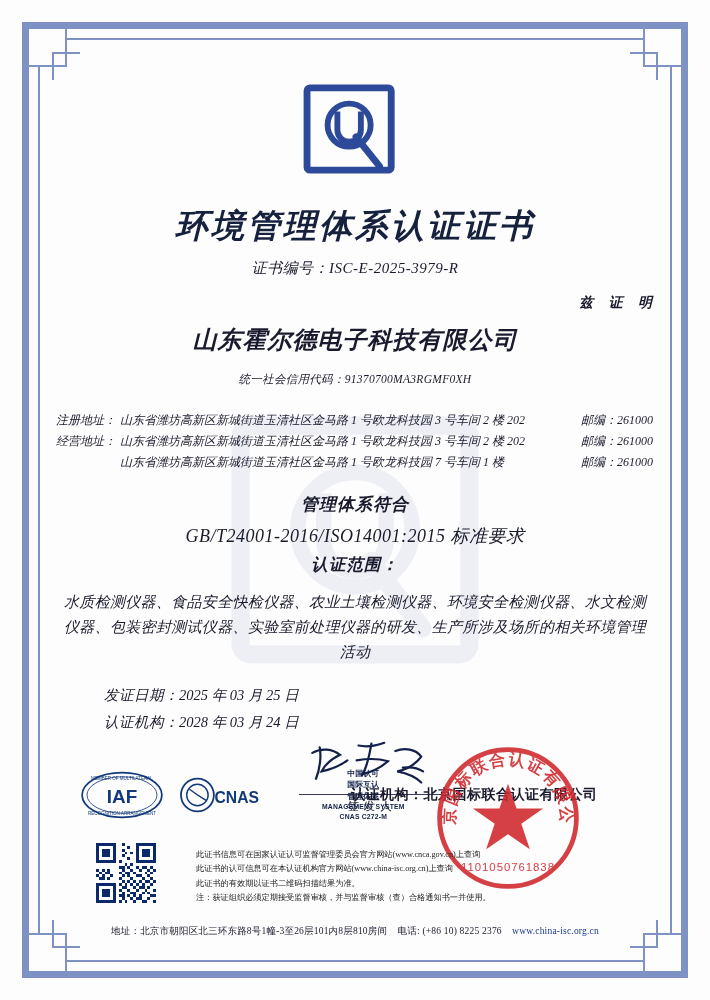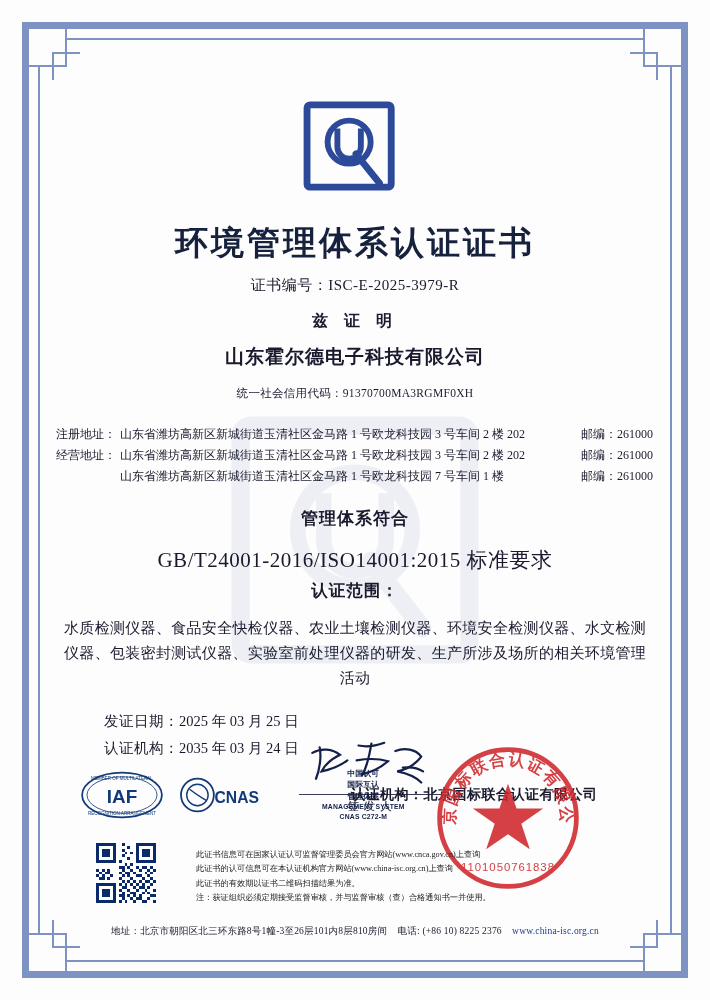--- a/index.html
+++ b/index.html
@@ -73,22 +73,23 @@
     height: 260px;
     opacity: 0.07;
     pointer-events: none;
   }
 
   
   .content {
     position: absolute;
     left: 52px;
     right: 52px;
-    top: 87px;
+    top: 70px;
     text-align: center;
+    font-style: italic;
   }
 
   .logo {
     margin: 14px auto 0;
     width: 108px;
     height: 92px;
   }
 
   .cert-title {
     margin-top: 24px;
@@ -99,28 +100,29 @@
   }
 
   .cert-no {
     margin-top: 10px;
     font-size: 15px;
     letter-spacing: 0.5px;
   }
 
   .hereby {
     margin-top: 16px;
-    font-size: 16px;
+    font-size: 14px;
     letter-spacing: 6px;
     font-weight: bold;
+    text-align: right;
   }
 
   .company {
     margin-top: 12px;
-    font-size: 19px;
+    font-size: 24px;
     font-weight: bold;
     letter-spacing: 1px;
   }
 
   .credit-line {
     margin-top: 16px;
     font-size: 11.5px;
     letter-spacing: 0.3px;
   }
 
@@ -139,22 +141,22 @@
   .addr-value { text-align: left; }
   .addr-zip   { text-align: center; width: 78px; }
 
   .conform {
     margin-top: 20px;
     font-size: 17px;
     font-weight: bold;
     letter-spacing: 1px;
   }
   .standard {
-    margin-top: 16px;
-    font-size: 21px;
+    margin-top: 8px;
+    font-size: 18px;
     letter-spacing: 0.5px;
   }
   .scope-title {
     margin-top: 6px;
     font-size: 16.5px;
     font-weight: bold;
     letter-spacing: 1px;
   }
   .scope-body {
     margin: 14px 12px 0;
@@ -337,21 +339,21 @@
     <div class="conform">管理体系符合</div>
     <div class="standard">GB/T24001-2016/ISO14001:2015 标准要求</div>
     <div class="scope-title">认证范围：</div>
     <div class="scope-body">水质检测仪器、食品安全快检仪器、农业土壤检测仪器、环境安全检测仪器、水文检测仪器、包装密封测试仪器、实验室前处理仪器的研发、生产所涉及场所的相关环境管理活动</div>
 
     <div class="dates">
       <div>
         <span class="lbl">发证日期：</span><span>2025 年 03 月 25 日</span>
       </div>
       <div>
-        <span class="lbl">认证机构：</span><span>2035 年 03 月 24 日</span>
+        <span class="lbl">认证机构：</span><span>2028 年 03 月 24 日</span>
       </div>
     </div>
   </div>
 
   <div class="sig-wrap">
     <svg class="sig-img" viewBox="0 0 170 52">
       <g fill="none" stroke="#14204a" stroke-width="2.4" stroke-linecap="round">
         <path d="M22 14 c10 -6 22 -4 30 2 c-8 4 -16 10 -20 18 c10 -2 20 -6 28 -12"></path>
         <path d="M30 8 c2 10 0 24 -4 34"></path>
         <path d="M72 6 c10 2 20 0 28 -3"></path>

